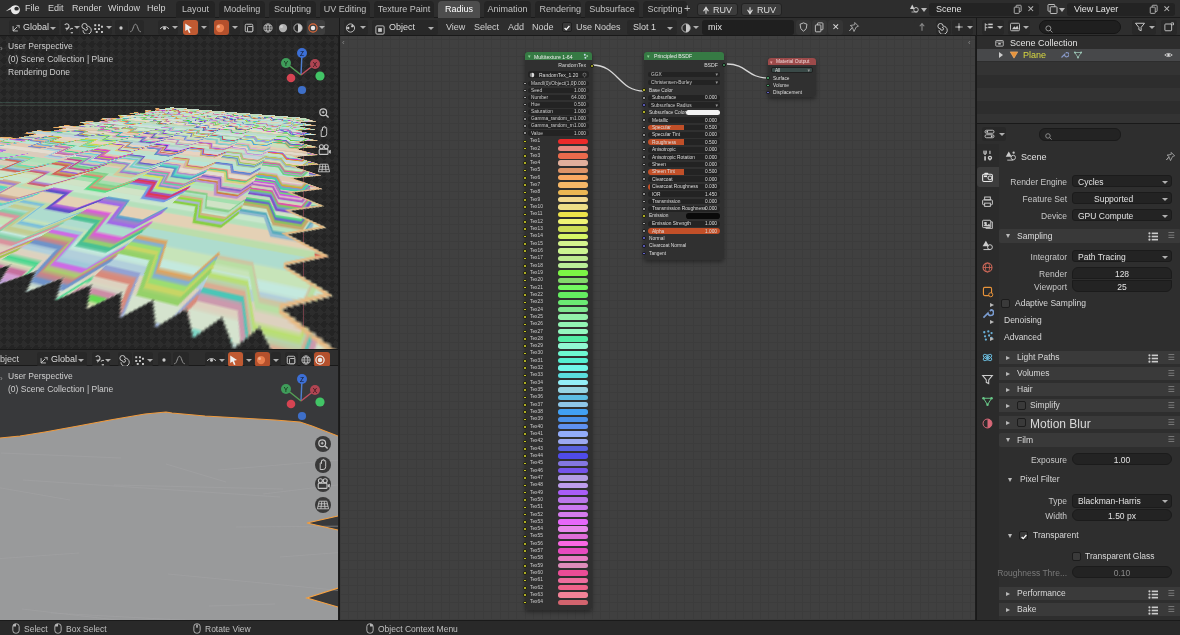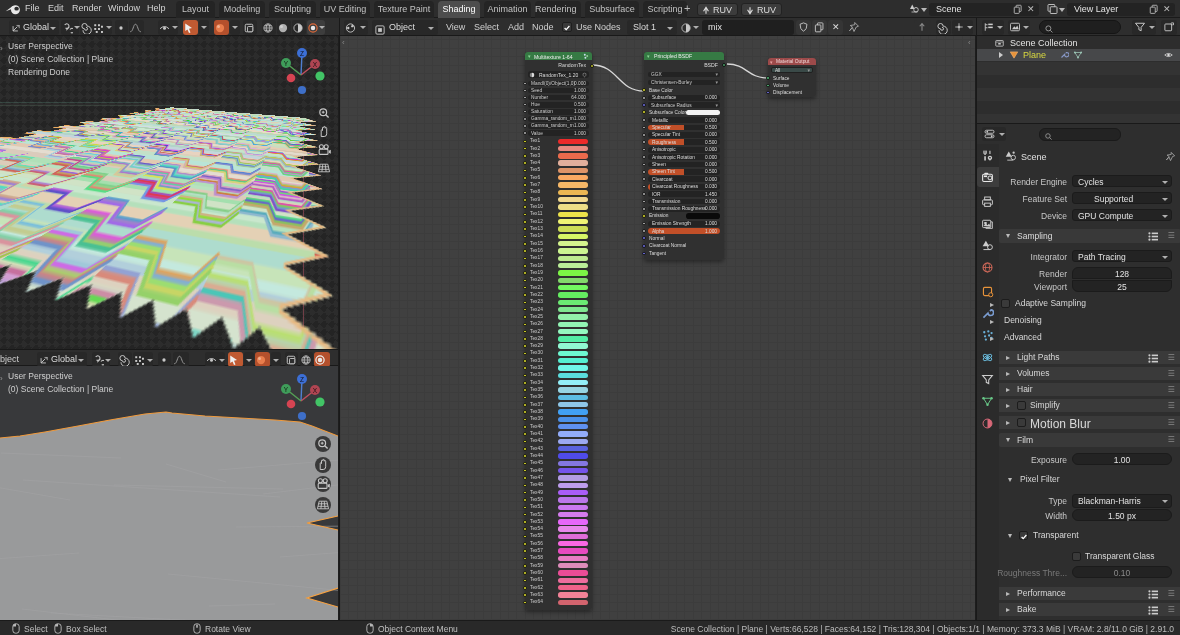--- a/index.html
+++ b/index.html
@@ -15,23 +15,23 @@
     <span class="txt" style="left:25px;top:3px;font-size:9px;color:#d4d4d4">File</span>
     <span class="txt" style="left:48px;top:3px;font-size:9px;color:#d4d4d4">Edit</span>
     <span class="txt" style="left:72px;top:3px;font-size:9px;color:#d4d4d4">Render</span>
     <span class="txt" style="left:108px;top:3px;font-size:9px;color:#d4d4d4">Window</span>
     <span class="txt" style="left:147px;top:3px;font-size:9px;color:#d4d4d4">Help</span>
     <div class="abs" style="left:176px;top:1px;width:39px;height:17px;background:#242424;border-radius:4px 4px 0 0;color:#c2c2c2;font-size:9px;text-align:center;line-height:16px">Layout</div>
     <div class="abs" style="left:219px;top:1px;width:46px;height:17px;background:#242424;border-radius:4px 4px 0 0;color:#c2c2c2;font-size:9px;text-align:center;line-height:16px">Modeling</div>
     <div class="abs" style="left:269px;top:1px;width:47px;height:17px;background:#242424;border-radius:4px 4px 0 0;color:#c2c2c2;font-size:9px;text-align:center;line-height:16px">Sculpting</div>
     <div class="abs" style="left:320px;top:1px;width:50px;height:17px;background:#242424;border-radius:4px 4px 0 0;color:#c2c2c2;font-size:9px;text-align:center;line-height:16px">UV Editing</div>
     <div class="abs" style="left:374px;top:1px;width:60px;height:17px;background:#242424;border-radius:4px 4px 0 0;color:#c2c2c2;font-size:9px;text-align:center;line-height:16px">Texture Paint</div>
-    <div class="abs" style="left:438px;top:1px;width:42px;height:17px;background:#4d4d4d;border-radius:4px 4px 0 0;color:#ffffff;font-size:9px;text-align:center;line-height:16px">Shading</div>
+    <div class="abs" style="left:438px;top:1px;width:42px;height:17px;background:#4d4d4d;border-radius:4px 4px 0 0;color:#ffffff;font-size:9px;text-align:center;line-height:16px">Radius</div>
     <div class="abs" style="left:484px;top:1px;width:47px;height:17px;background:#242424;border-radius:4px 4px 0 0;color:#c2c2c2;font-size:9px;text-align:center;line-height:16px">Animation</div>
-    <div class="abs" style="left:535px;top:1px;width:46px;height:17px;background:#242424;border-radius:4px 4px 0 0;color:#c2c2c2;font-size:9px;text-align:left;line-height:16px">Rendering</div>
+    <div class="abs" style="left:535px;top:1px;width:46px;height:17px;background:#242424;border-radius:4px 4px 0 0;color:#c2c2c2;font-size:9px;text-align:right;line-height:16px">Rendering</div>
     <div class="abs" style="left:585px;top:1px;width:54px;height:17px;background:#242424;border-radius:4px 4px 0 0;color:#c2c2c2;font-size:9px;text-align:center;line-height:16px">Subsurface</div>
     <div class="abs" style="left:643px;top:1px;width:44px;height:17px;background:#242424;border-radius:4px 4px 0 0;color:#c2c2c2;font-size:9px;text-align:center;line-height:16px">Scripting</div>
     <span class="txt" style="left:684px;top:2px;font-size:11px;color:#bbb">+</span>
     <div style="position:absolute;left:697px;top:2.5px;width:41px;height:13px;background:#3c3c3c;border-radius:3px;border:1px solid #222">
       <svg width="14" height="13" viewBox="0 0 16 16" style="position:absolute;left:1px;top:0">
         <path d="M5 9 L8 4 L11 9 M8 4 L8 12" stroke="#ddd" stroke-width="1.4" fill="none"></path>
       </svg>
       <span style="position:absolute;left:15px;top:1px;font-size:9px;color:#ddd">RUV</span>
     </div>
     <div style="position:absolute;left:741px;top:2.5px;width:41px;height:13px;background:#3c3c3c;border-radius:3px;border:1px solid #222">
@@ -1911,13 +1911,12 @@
     <svg class="abs" style="left:193px;top:2px" width="8" height="11" viewBox="0 0 10 14">
       <rect x="1" y="1" width="8" height="12" rx="3.5" fill="none" stroke="#b8b8b8" stroke-width="1.2"></rect>
       <rect x="4" y="2" width="2" height="4" fill="#b8b8b8"></rect>
     </svg>
     <span class="txt" style="left:205px;top:2.5px;font-size:8.5px;color:#c0c0c0">Rotate View</span>
     <svg class="abs" style="left:366px;top:2px" width="8" height="11" viewBox="0 0 10 14">
       <rect x="1" y="1" width="8" height="12" rx="3.5" fill="none" stroke="#b8b8b8" stroke-width="1.2"></rect>
       <path d="M5 1 a4 3.5 0 0 1 4 3.5 l-4 0 z" fill="#b8b8b8"></path>
     </svg>
     <span class="txt" style="left:378px;top:2.5px;font-size:8.5px;color:#c0c0c0">Object Context Menu</span>
-    <span class="txt" style="right:6px;top:2.5px;font-size:8.5px;color:#bdbdbd">Scene Collection | Plane | Verts:66,528 | Faces:64,152 | Tris:128,304 | Objects:1/1 | Memory: 373.3 MiB | VRAM: 2.8/11.0 GiB | 2.91.0</span>
   </div>
 </body></html>

